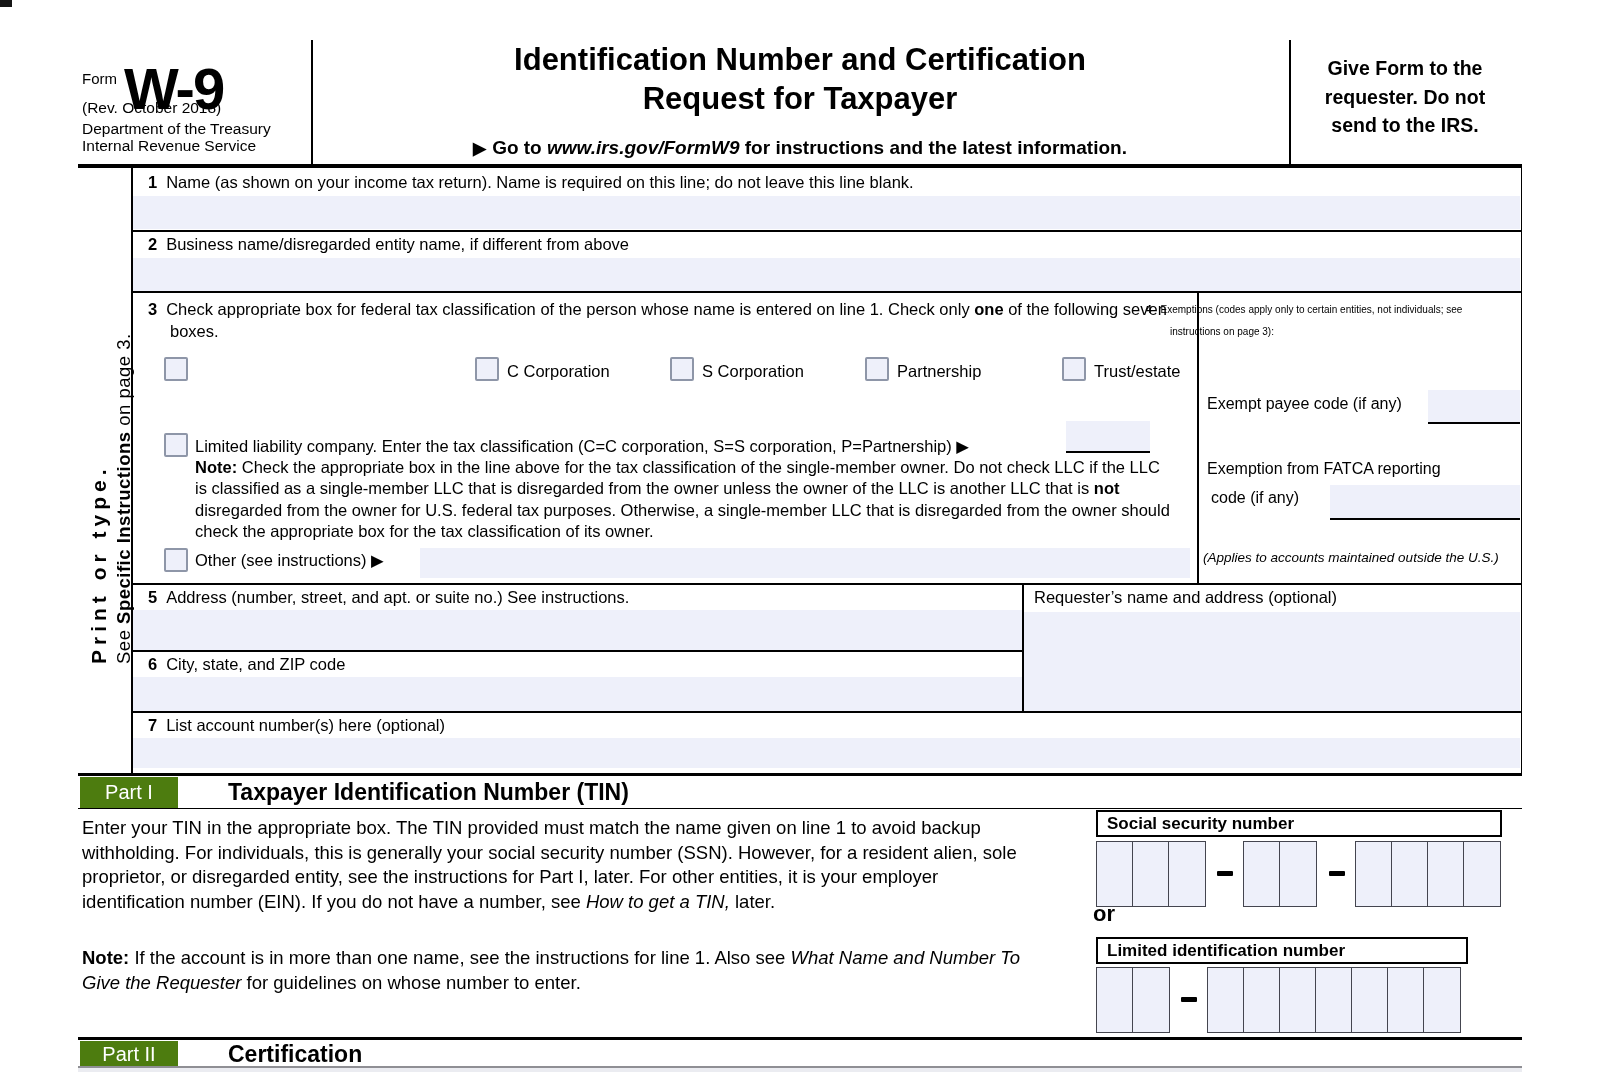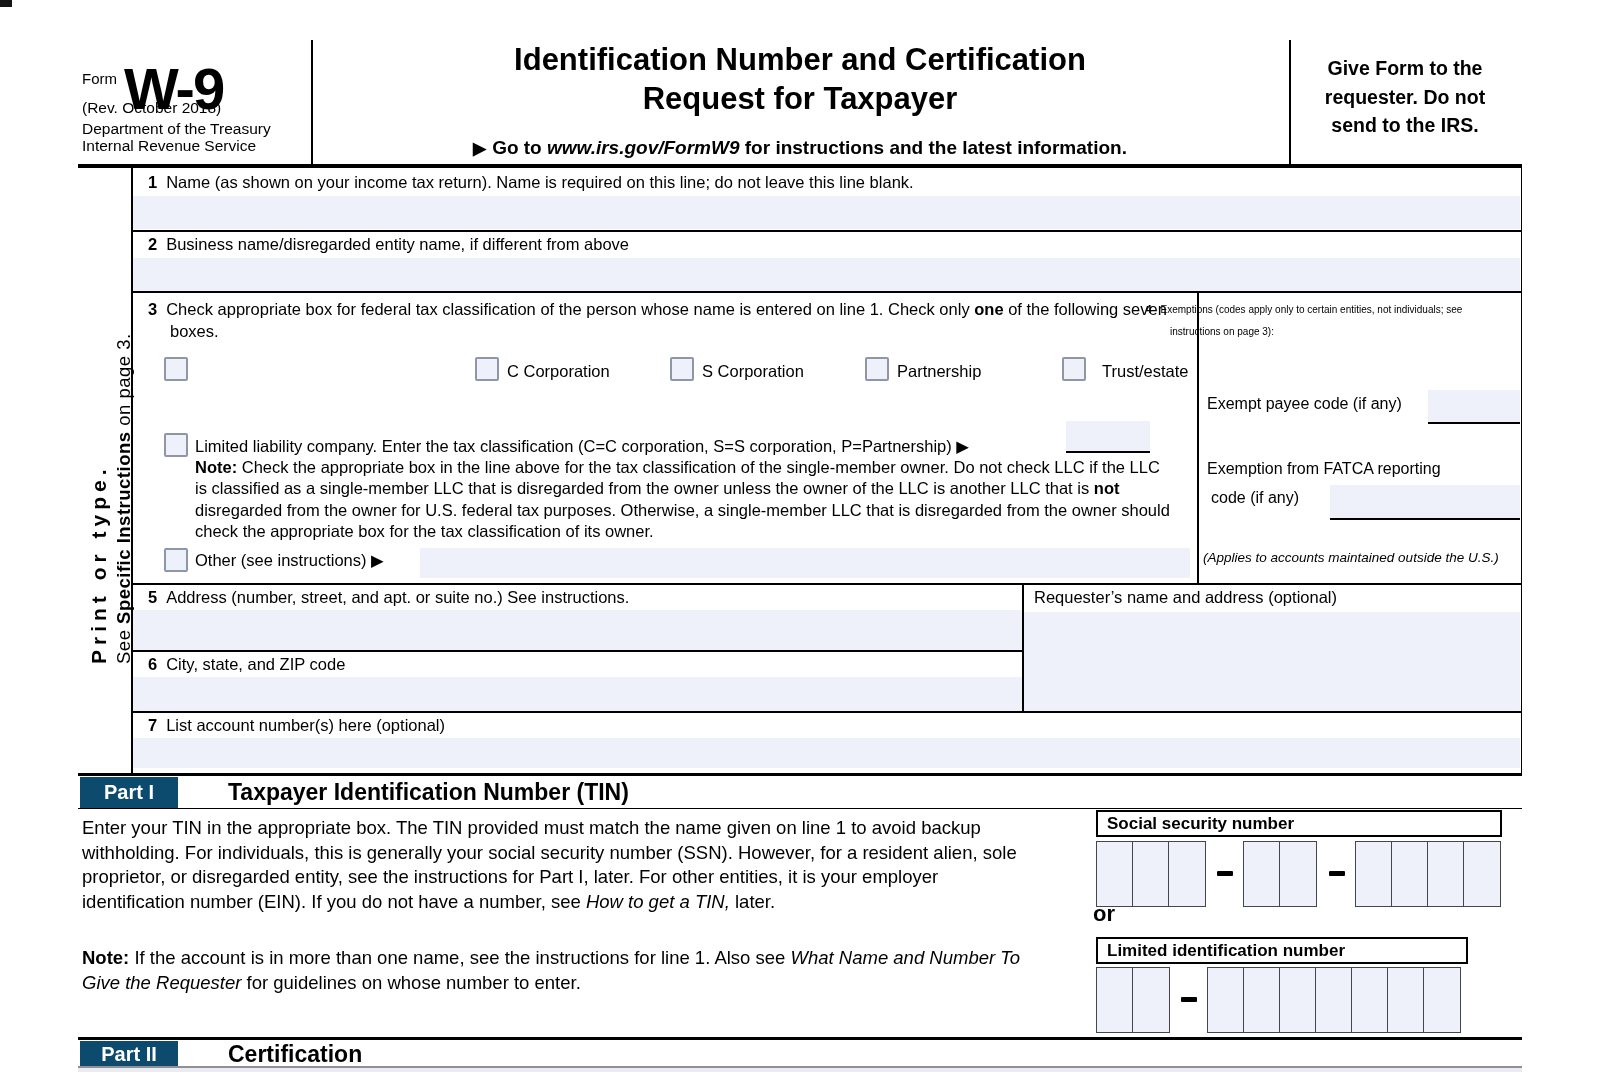--- a/index.html
+++ b/index.html
@@ -48,21 +48,21 @@
   .f2{left:133px;top:258px;width:1387px;height:33px;}
   .div-b{left:131px;top:291px;width:1391px;height:2px;}
   .v34{left:1197px;top:293px;width:1.5px;height:290px;}
 
   .s3-label{left:148px;top:299px;width:1030px;line-height:21.5px;white-space:normal;padding-left:22px;text-indent:-22px;}
   .cb-indiv{left:164px;top:357px;}
   .ol0{left:195px;top:361px;width:252px;white-space:normal;line-height:21px;}
   .cb-c{left:475px;top:357px;}   .ol1{left:507px;top:362px;}
   .cb-s{left:670px;top:357px;}   .ol2{left:702px;top:362px;}
   .cb-p{left:865px;top:357px;}   .ol3{left:897px;top:362px;}
-  .cb-t{left:1062px;top:357px;}  .ol4{left:1094px;top:362px;margin-left:8px;}
+  .cb-t{left:1062px;top:357px;}  .ol4{left:1094px;top:362px;}
   .cb-llc{left:164px;top:433px;}
   .llc-label{left:195px;top:437px;}
   .f-llc{left:1066px;top:421px;width:84px;height:30px;border-bottom:2px solid #000;}
   .s3-note{left:195px;top:457px;width:975px;line-height:21.4px;white-space:normal;}
   .cb-other{left:164px;top:548px;}
   .other-label{left:195px;top:551px;}
   .f-other{left:420px;top:548px;width:770px;height:30px;}
 
   .s4-label{left:1146px;top:299px;width:325px;line-height:21.5px;white-space:normal;padding-left:24px;text-indent:-24px;font-size:10px;}
   .exempt-label{left:1207px;top:395px;font-size:16px;}
@@ -80,21 +80,21 @@
   .f-req{left:1024px;top:612px;width:496px;height:99px;}
   .div-56{left:131px;top:650px;width:891px;height:1.5px;}
   .l6-label{left:148px;top:655px;}
   .f6{left:133px;top:677px;width:889px;height:34px;}
   .div-d{left:131px;top:711px;width:1391px;height:1.5px;}
   .l7-label{left:148px;top:716px;}
   .f7{left:133px;top:738px;width:1387px;height:30px;}
 
   
   .p1-rule{left:78px;top:773px;width:1444px;height:2.5px;}
-  .part-box{position:absolute;background:#0c4a6e;color:#fff;font-weight:bold;font-size:20px;text-align:center;}
+  .part-box{position:absolute;background:#4d7c0f;color:#fff;font-weight:normal;font-size:20px;text-align:center;}
   .p1-box{left:80px;top:777px;width:98px;height:31px;line-height:31px;}
   .part-title{position:absolute;font-size:23px;font-weight:bold;}
   .p1-title{left:228px;top:779px;}
   .p1-rule2{left:78px;top:808px;width:1444px;height:1px;}
   .p1-para{left:82px;top:816px;width:960px;font-size:18.5px;line-height:24.5px;white-space:normal;}
   .p1-note{left:82px;top:946px;width:960px;font-size:18.5px;line-height:24.5px;white-space:normal;}
 
   .tin-label-box{position:absolute;border:2px solid #000;font-size:17px;font-weight:bold;
                  padding-left:9px;box-sizing:border-box;background:#fff;}
   .ssn-box{left:1096px;top:810px;width:406px;height:27px;line-height:24px;}

